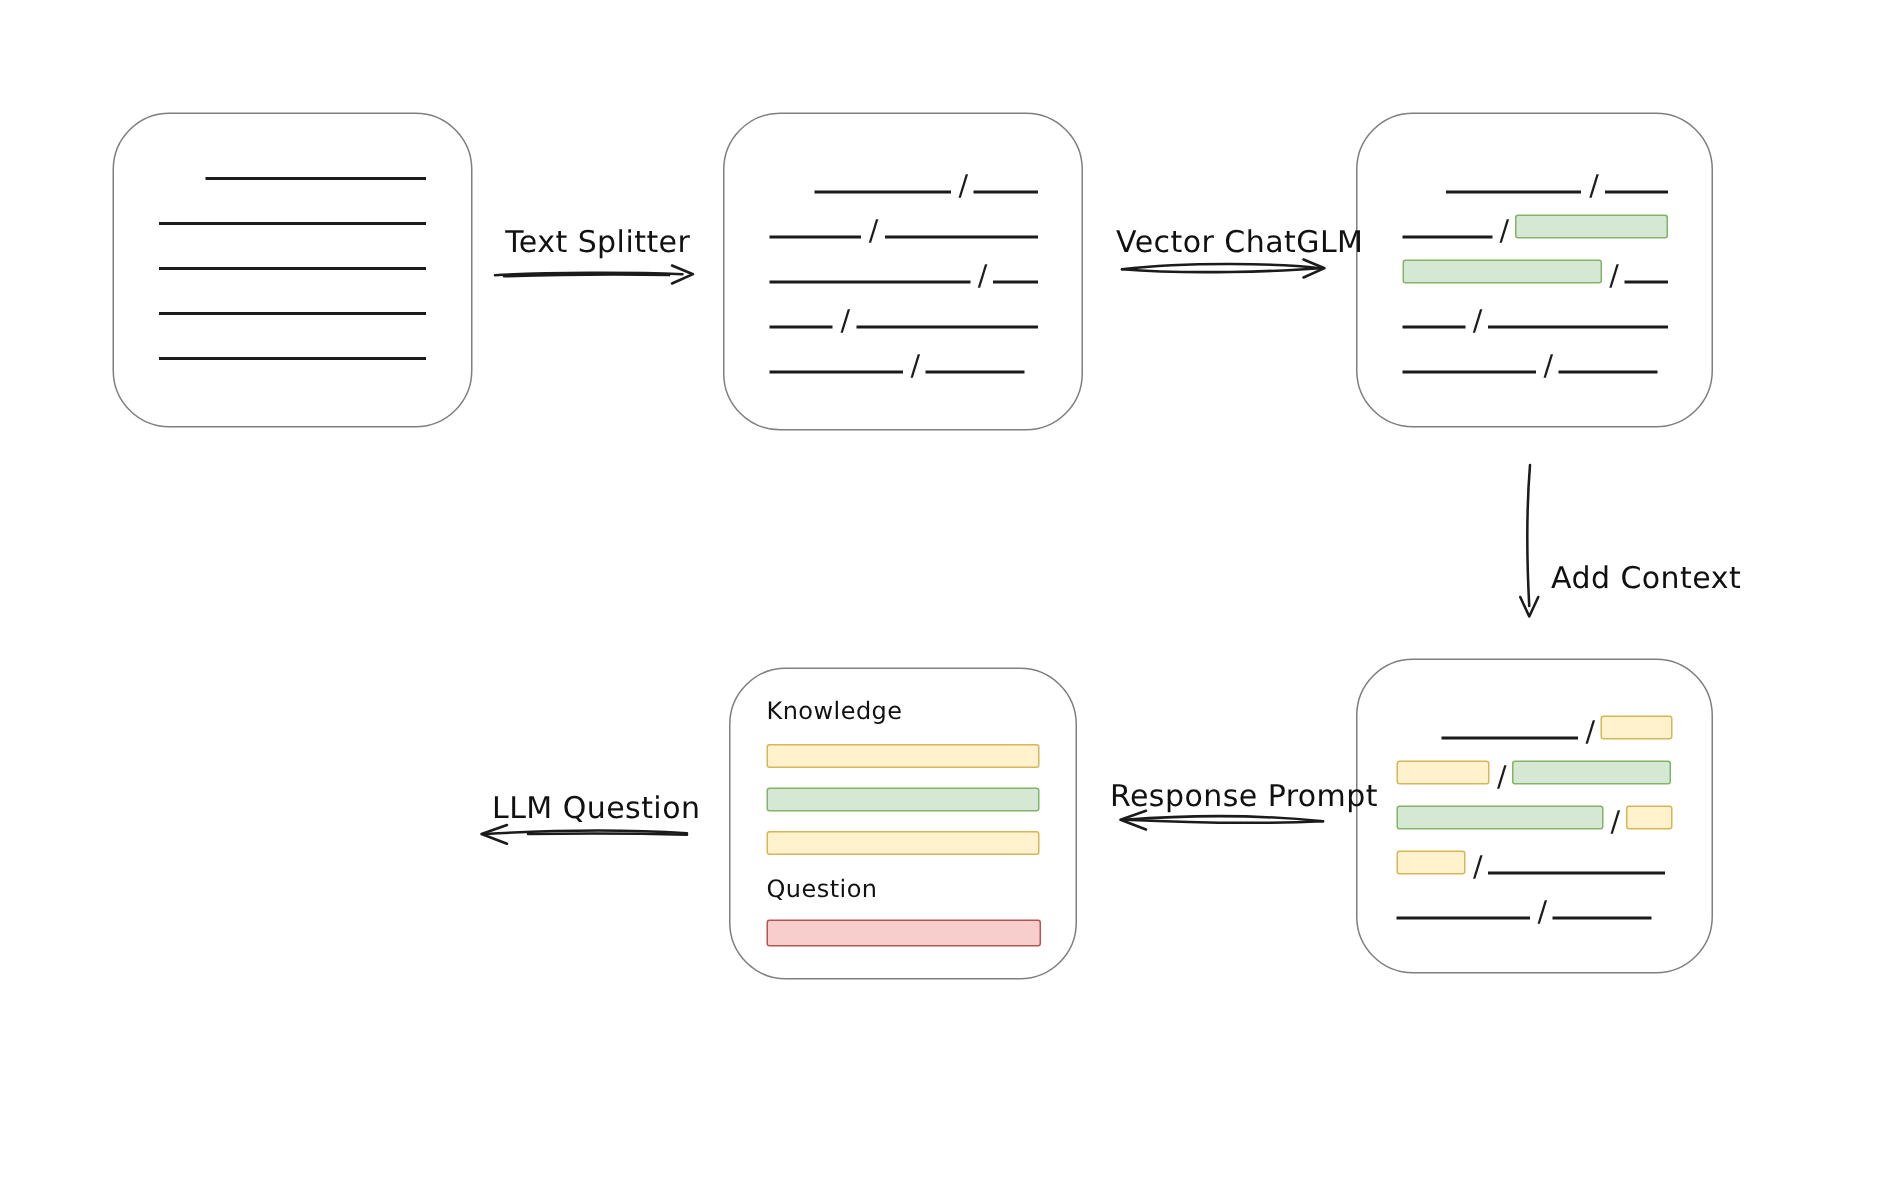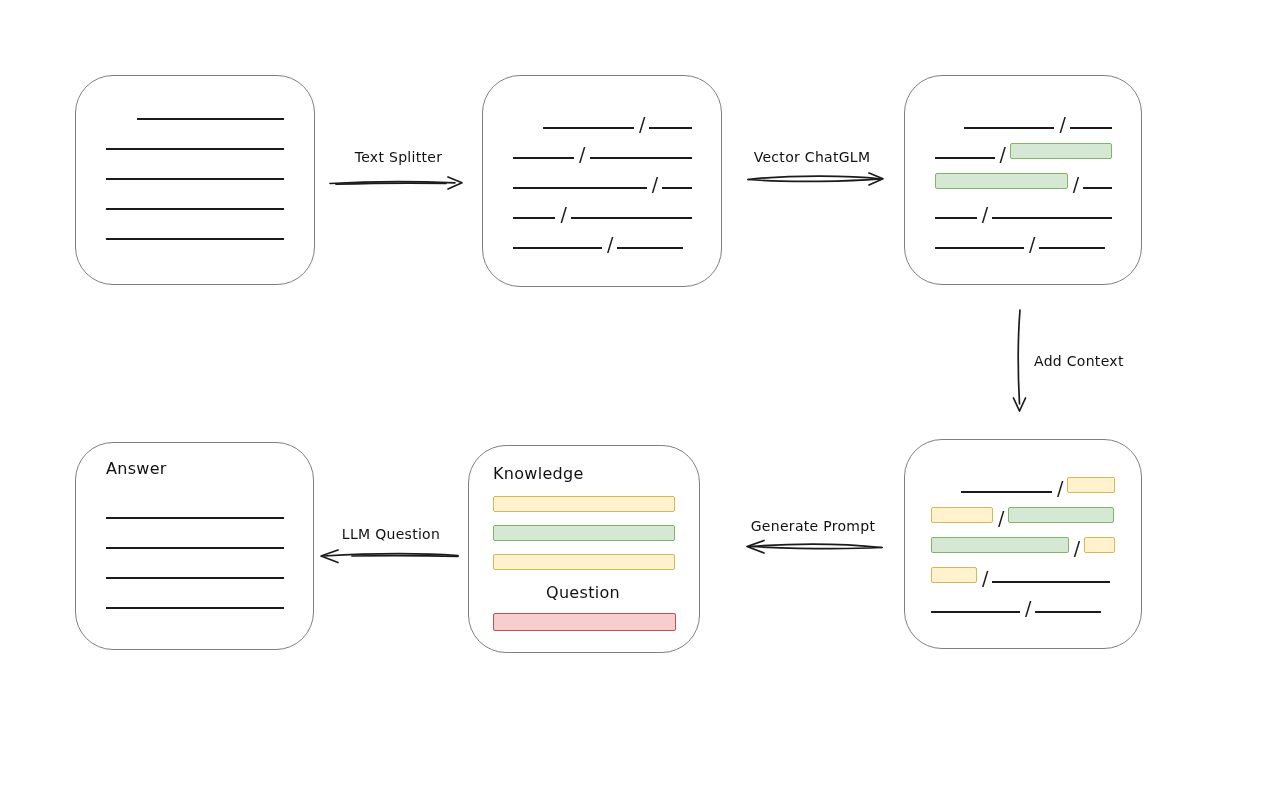--- a/index.html
+++ b/index.html
@@ -37,25 +37,25 @@
   .pad-chunks{padding:23px 29px 0 30px;}
   .pad-context{padding:23px 26px 0 26px;}
   .pad-answer{padding:16px 29px 0 30px;}
   .pad-prompt{padding:18px 26px 0 24px;}
   .inner-label{
     font-size:16px;font-weight:500;letter-spacing:.3px;height:20px;line-height:20px;
   }
   .answer-rows{margin-top:10px;}
   .chips{margin-top:12px;}
   .chips .chip{display:block;margin-bottom:13px;}
-  .q-label{margin-top:2px;text-align:center;}
+  .q-label{margin-top:2px;}
   .q-chips{margin-top:10px;}
   .q-chips .chip{height:18px;}
   .arrow-label{
-    position:absolute;font-size:14px;font-weight:500;letter-spacing:.3px;
+    position:absolute;font-size:20px;font-weight:500;letter-spacing:.3px;
     text-align:center;white-space:nowrap;
   }
   .arrow-svg{position:absolute;}
   .arrow-svg path{stroke:var(--line);stroke-width:1.7;fill:none;stroke-linecap:round;stroke-linejoin:round;}
   .caption{
     position:absolute;left:760px;top:685px;width:432px;text-align:center;
     font-size:17px;font-weight:500;letter-spacing:.2px;white-space:nowrap;
   }
 </style>
 </head>
@@ -170,72 +170,55 @@
           <span class="seg-line" style="width: 118px;"></span>
         </div>
         <div class="row">
           <span class="seg-line" style="width: 89px;"></span>
           <span class="slash">/</span>
           <span class="seg-line" style="width: 66px;"></span>
         </div>
       </div>
   </div>
 
-  <div class="box pad-prompt" style="left:468px;top:445px;width:232px;height:208px">
+  <div class="box pad-prompt" style="left:486px;top:445px;width:232px;height:208px">
     <div class="inner-label">Knowledge</div>
     <div class="chips">
         <span class="chip chip-yellow" style="width: 182px;"></span>
         <span class="chip chip-green" style="width: 182px;"></span>
         <span class="chip chip-yellow" style="width: 182px;"></span>
       </div>
     <div class="inner-label q-label">Question</div>
     <div class="chips q-chips">
         <span class="chip chip-red" style="width: 183px;"></span>
       </div>
   </div>
 
-  <div class="box pad-answer" style="left:75px;top:442px;width:239px;height:208px">
-    <div class="inner-label">Answer</div>
-    <div class="answer-rows">
-        <div class="row">
-          <span class="seg-line" style="width: 180px;"></span>
-        </div>
-        <div class="row">
-          <span class="seg-line" style="width: 180px;"></span>
-        </div>
-        <div class="row">
-          <span class="seg-line" style="width: 180px;"></span>
-        </div>
-        <div class="row">
-          <span class="seg-line" style="width: 180px;"></span>
-        </div>
-      </div>
-  </div>
 
   <div class="arrow-label" style="left:331px;top:149px;width:135px">Text Splitter</div>
   <svg class="arrow-svg" style="left:326px;top:170px" width="144" height="26" viewBox="0 0 144 26">
     <path d="M4,13.5 C40,11.5 95,11.5 129,12.8"></path>
     <path d="M10,14.2 C50,13 90,12.8 120,13.4"></path>
     <path d="M122,7 L136,12.8 L122,19"></path>
   </svg>
 
   <div class="arrow-label" style="left:744px;top:149px;width:136px">Vector ChatGLM</div>
   <svg class="arrow-svg" style="left:742px;top:167px" width="150" height="26" viewBox="0 0 150 26">
     <path d="M6,12.5 C50,7.5 110,8.5 138,11.8"></path>
     <path d="M6,12.5 C50,16 110,14 138,11.8"></path>
     <path d="M127,6 L141,11.8 L127,18"></path>
   </svg>
 
-  <div class="arrow-label" style="left:1034px;top:353px;text-align:left">Add Context</div>
+  <div class="arrow-label" style="left:1034px;top:373px;text-align:left">Add Context</div>
   <svg class="arrow-svg" style="left:1007px;top:306px" width="26" height="114" viewBox="0 0 26 114">
     <path d="M13,4 C10.5,35 11,70 12.5,98"></path>
     <path d="M6.5,92 L12.5,105 L18.5,92"></path>
   </svg>
 
-  <div class="arrow-label" style="left:740px;top:518px;width:146px">Generate Prompt</div>
+  <div class="arrow-label" style="left:740px;top:518px;width:146px">Response Prompt</div>
   <svg class="arrow-svg" style="left:738px;top:534px" width="150" height="26" viewBox="0 0 150 26">
     <path d="M144,13.5 C95,8.5 45,10 12,12.5"></path>
     <path d="M144,13.5 C100,15.5 55,14.5 12,12.5"></path>
     <path d="M26,6.5 L9,12.5 L26,19"></path>
   </svg>
 
   <div class="arrow-label" style="left:328px;top:526px;width:126px">LLM Question</div>
   <svg class="arrow-svg" style="left:312px;top:543px" width="150" height="26" viewBox="0 0 150 26">
     <path d="M146,12.5 C100,9.5 55,10.5 12,13"></path>
     <path d="M146,13.5 C110,12.5 75,12.5 40,13"></path>

